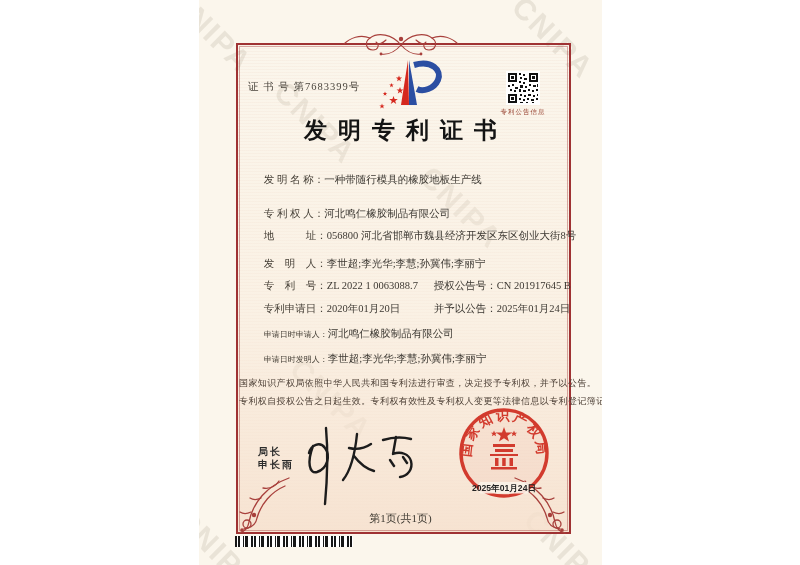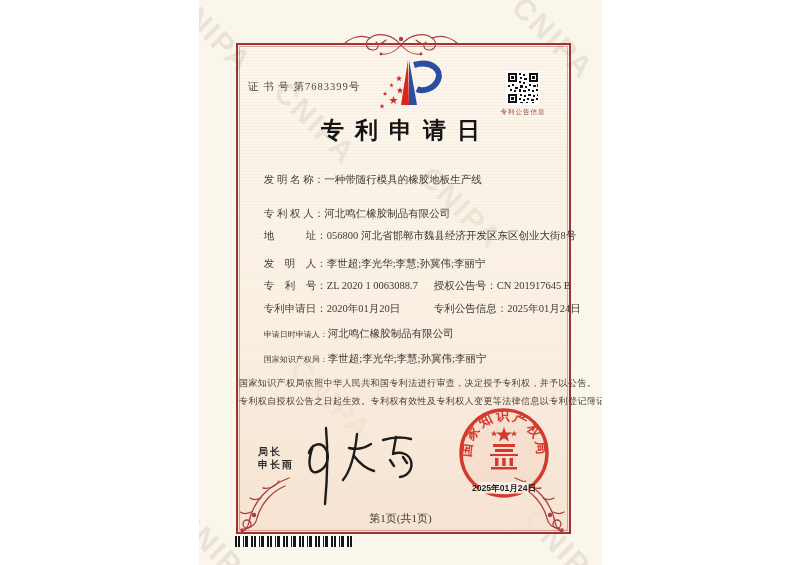--- a/index.html
+++ b/index.html
@@ -152,51 +152,51 @@
         <rect x="21" y="27" width="2" height="2"></rect>
           <rect x="25" y="28" width="3" height="2"></rect>
         <rect x="30" y="27" width="2" height="2"></rect>
           <rect x="14" y="31" width="3" height="1"></rect>
         <rect x="20" y="31" width="2" height="1"></rect>
           <rect x="26" y="31" width="2" height="1"></rect>
       </g>
     </svg>
     <div class="qrcap">专利公告信息</div>
 
-    <div class="title">专利申请日</div>
+    <div class="title">发明专利证书</div>
 
     <div class="row" style="top:162px;">
       <span class="lab">发 明 名 称：</span><span class="val">一种带随行模具的橡胶地板生产线</span>
     </div>
     <div class="row" style="top:196px;">
       <span class="lab">专 利 权 人：</span><span class="val">河北鸣仁橡胶制品有限公司</span>
     </div>
     <div class="row" style="top:218px;">
       <span class="lab">地　　　址：</span><span class="val">056800 河北省邯郸市魏县经济开发区东区创业大街8号</span>
     </div>
     <div class="row" style="top:246px;">
       <span class="lab">发　明　人：</span><span class="val">李世超;李光华;李慧;孙冀伟;李丽宁</span>
     </div>
     <div class="row" style="top:268px;">
-      <span class="lab">专　利　号：</span><span class="val">ZL 2020 1 0063088.7</span>
+      <span class="lab">专　利　号：</span><span class="val">ZL 2022 1 0063088.7</span>
     </div>
     <div class="rowr" style="top:268px;">
       <span class="lab">授权公告号：</span><span class="val">CN 201917645 B</span>
     </div>
     <div class="row" style="top:291px;">
       <span class="lab">专利申请日：</span><span class="val">2020年01月20日</span>
     </div>
     <div class="rowr" style="top:291px;">
-      <span class="lab">专利公告信息：</span><span class="val">2025年01月24日</span>
+      <span class="lab">并予以公告：</span><span class="val">2025年01月24日</span>
     </div>
     <div class="row" style="top:316px;">
       <span class="lab small">申请日时申请人：</span><span class="val">河北鸣仁橡胶制品有限公司</span>
     </div>
     <div class="row" style="top:341px;">
-      <span class="lab small">国家知识产权局：</span><span class="val">李世超;李光华;李慧;孙冀伟;李丽宁</span>
+      <span class="lab small">申请日时发明人：</span><span class="val">李世超;李光华;李慧;孙冀伟;李丽宁</span>
     </div>
 
     <div class="decl" style="top:377px;">国家知识产权局依照中华人民共和国专利法进行审查，决定授予专利权，并予以公告。</div>
     <div class="decl" style="top:395px;">专利权自授权公告之日起生效。专利权有效性及专利权人变更等法律信息以专利登记簿记载为准。</div>
 
     <div class="sig-title">局长</div>
     <div class="sig-name">申长雨</div>
 
     <svg class="abs" style="left:100px;top:420px;" width="125" height="88" viewBox="0 0 125 88">
       <g stroke="#1c1c1c" stroke-width="2.4" fill="none" stroke-linecap="round" stroke-linejoin="round">

